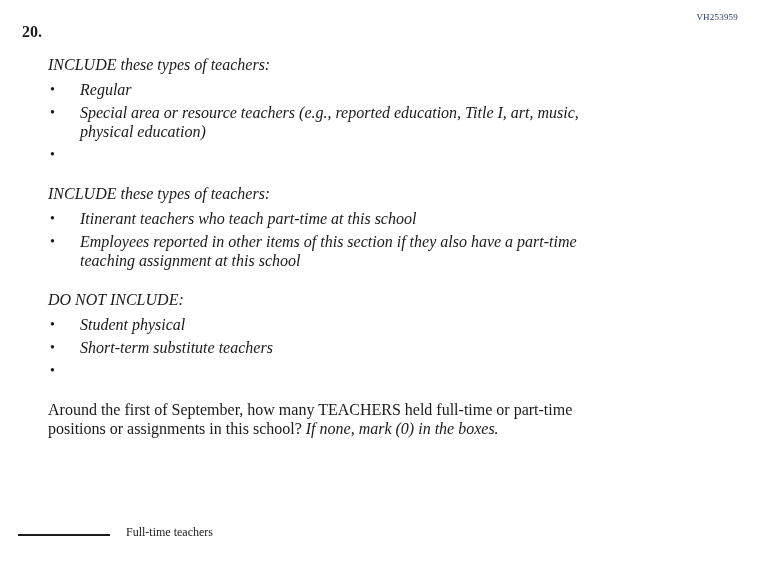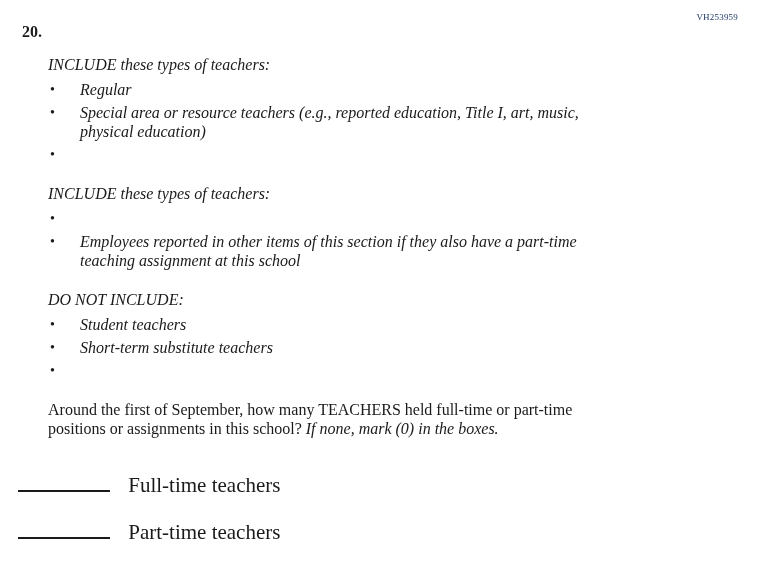--- a/index.html
+++ b/index.html
@@ -90,23 +90,24 @@
     font-style: normal;
     margin-top: 6px;
     max-width: 578px;
   }
   .question-note {
     font-style: italic;
   }
   .answer-row {
     position: absolute;
     left: 18px;
-    font-size: 21px;
+    font-size: 12px;
     line-height: 19px;
     font-style: normal;
+    margin-top: 44px;
   }
   .answer-row.row-0 { top: 476px; }
   .answer-row.row-1 { top: 523px; }
   .blank-line {
     display: inline-block;
     width: 92px;
     height: 14px;
     border-bottom: 2px solid #1a1a1a;
     vertical-align: baseline;
   }
@@ -142,34 +143,35 @@
           <span class="bullet-marker">•</span>
         </li>
       </ul>
     </div>
 
     <div class="section">
       <div class="sec-heading">INCLUDE these types of teachers:</div>
       <ul class="bullet-list">
         <li class="bullet-item">
           <span class="bullet-marker">•</span>
+          <span class="bullet-text">Itinerant teachers who teach part-time at this school</span>
         </li>
         <li class="bullet-item">
           <span class="bullet-marker">•</span>
           <span class="bullet-text">Employees reported in other items of this section if they also have a part-time teaching assignment at this school</span>
         </li>
       </ul>
     </div>
 
     <div class="section">
       <div class="sec-heading">DO NOT INCLUDE:</div>
       <ul class="bullet-list">
         <li class="bullet-item">
           <span class="bullet-marker">•</span>
-          <span class="bullet-text">Student teachers</span>
+          <span class="bullet-text">Student physical</span>
         </li>
         <li class="bullet-item">
           <span class="bullet-marker">•</span>
           <span class="bullet-text">Short-term substitute teachers</span>
         </li>
         <li class="bullet-item">
           <span class="bullet-marker">•</span>
         </li>
       </ul>
     </div>

